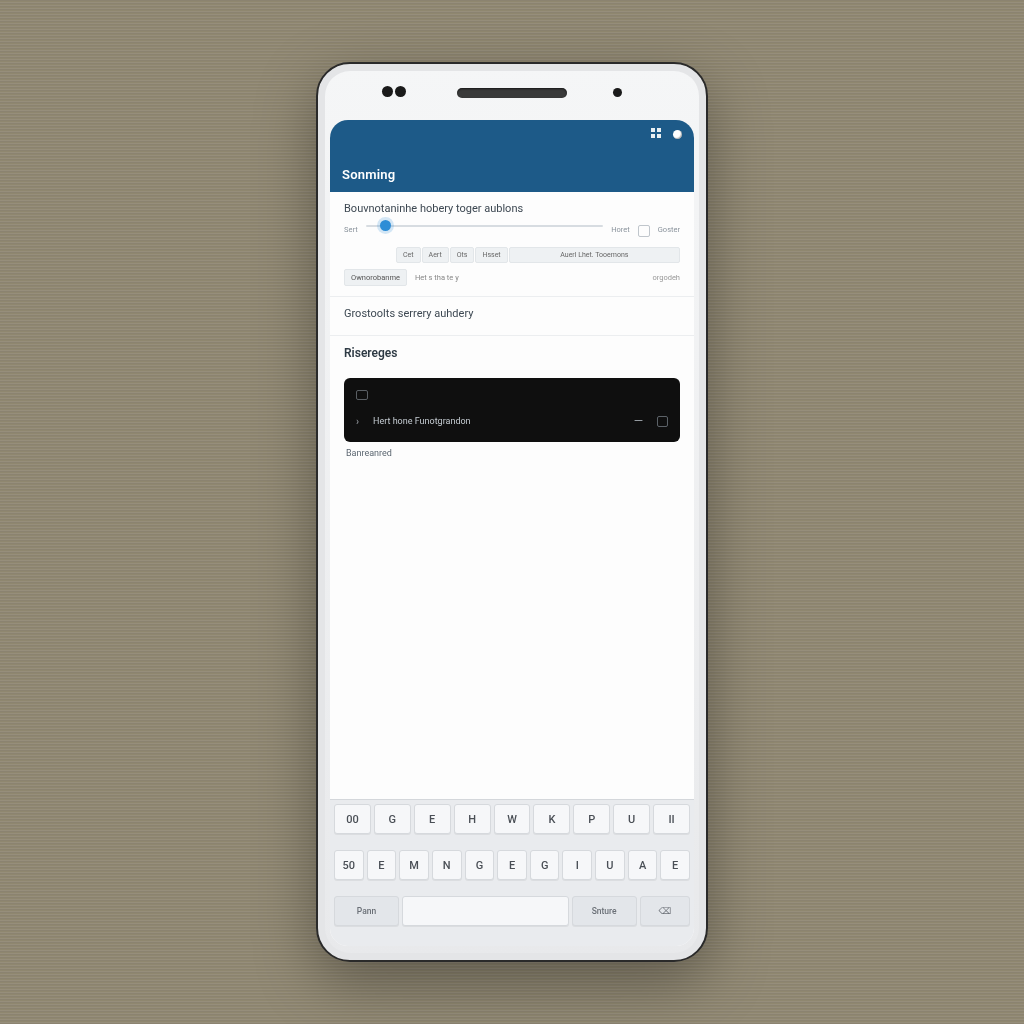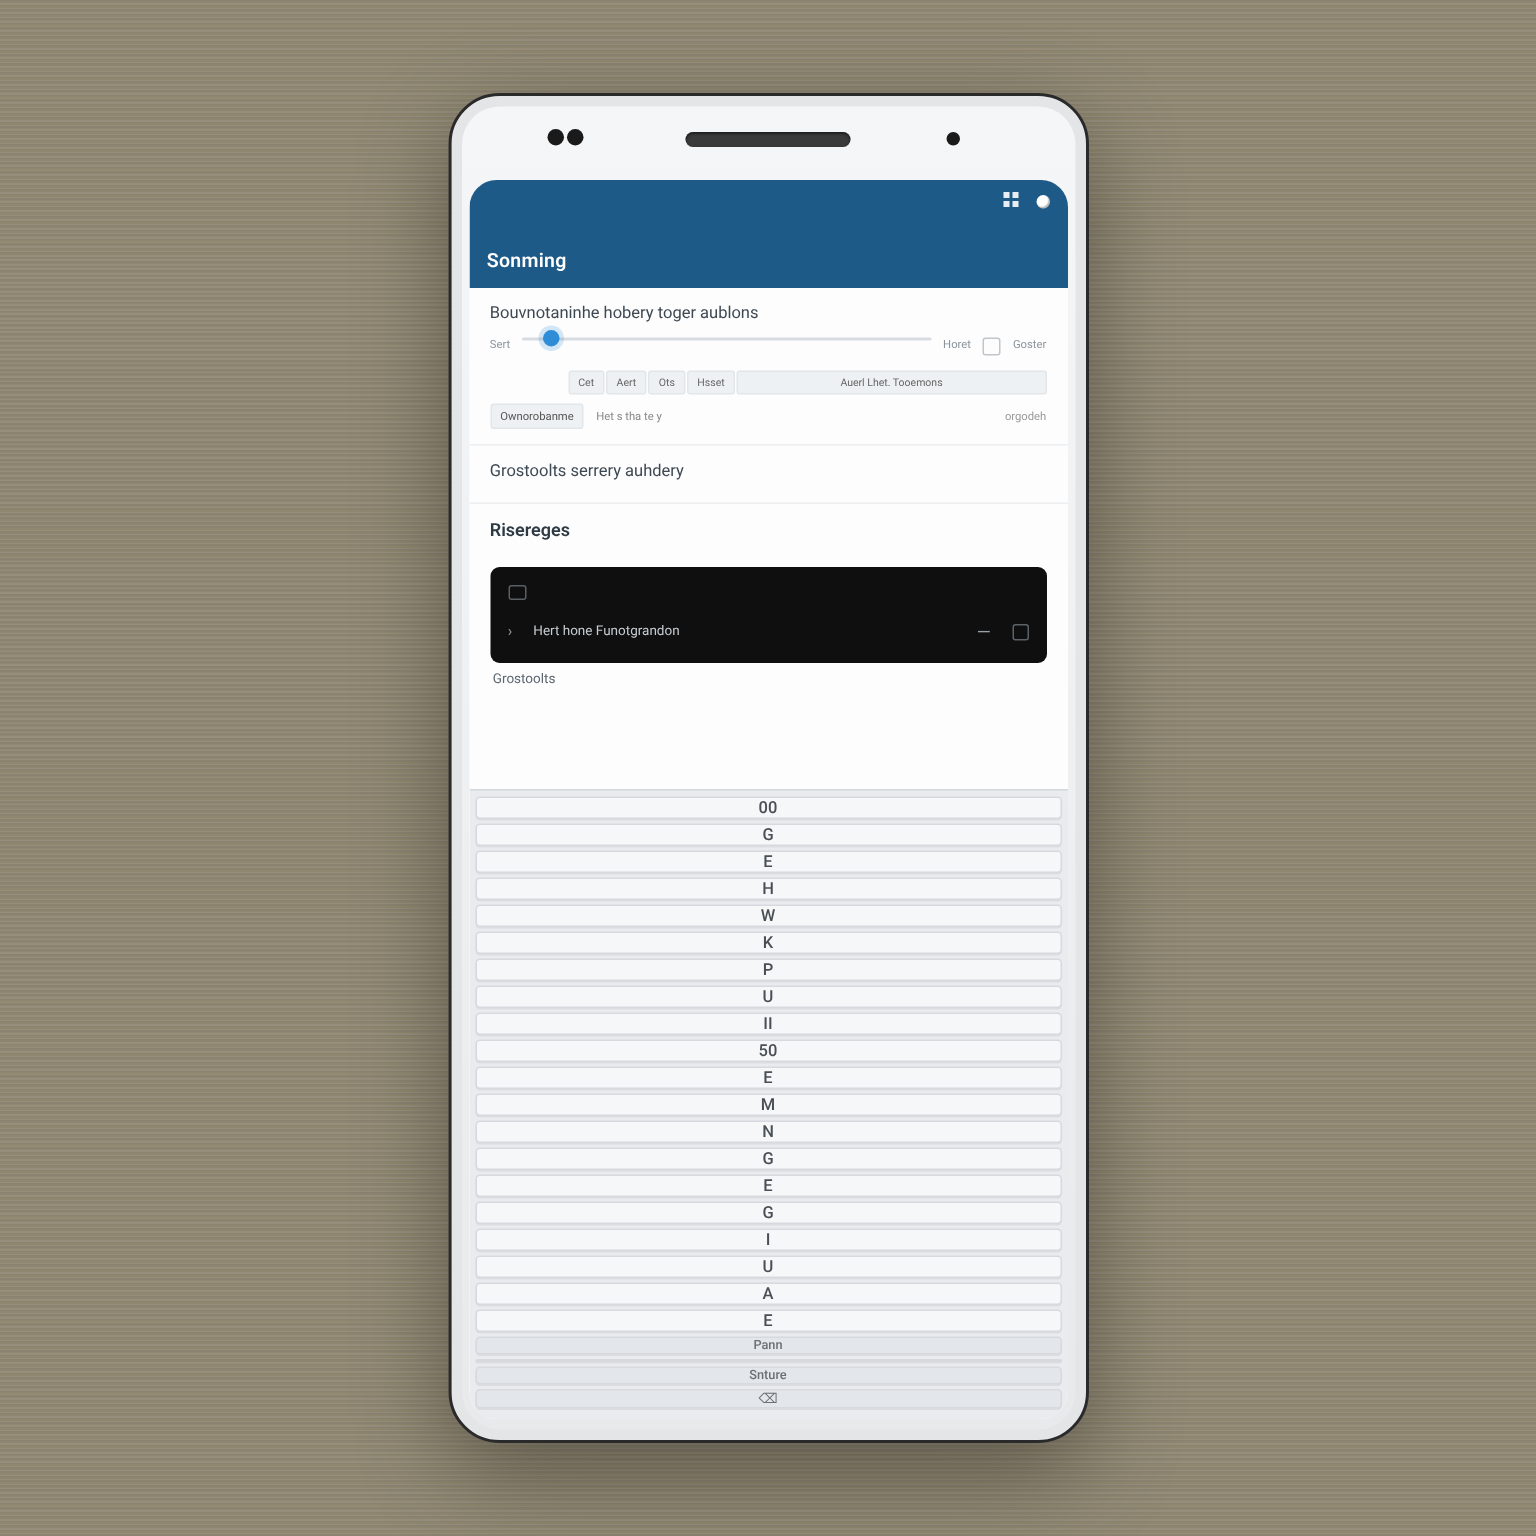--- a/index.html
+++ b/index.html
@@ -9,21 +9,21 @@
       0deg,
       #8b8370 0px, #8b8370 1px,
       #968e7b 1px, #968e7b 2px,
       #8f876f 2px, #8f876f 3px
     );
     display: flex;
     align-items: center;
     justify-content: center;
   }
   .phone {
-    width: 427px;
+    width: 392px;
     height: 900px;
     background: linear-gradient(180deg, #f5f6f7 0%, #e8e9eb 100%);
     border-radius: 34px;
     border: 2px solid #2a2a2a;
     box-shadow: 0 20px 60px rgba(0,0,0,0.35), inset 0 0 0 7px #e4e5e7;
     position: relative;
     overflow: hidden;
   }
   .phone-top {
     height: 58px;
@@ -128,21 +128,21 @@
   .chev { font-size: 10px; color: #9aa0a6; }
   .dark-text { font-size: 9px; color: #c5ccd2; flex: 1; }
   .dark-minus { color: #9aa0a6; font-size: 12px; }
   .dark-box { width: 11px; height: 11px; border: 1px solid #5c6268; border-radius: 2px; }
   .footer-note { font-size: 9px; color: #5b6670; padding: 0 16px 8px 16px; }
   .keyboard {
     background: #e9ebee;
     border-top: 1px solid #d4d7db;
     padding: 4px;
   }
-  .kb-row { display: flex; gap: 3px; margin-bottom: 3px; flex-direction: column; }
+  .kb-row { display: flex; gap: 3px; margin-bottom: 16px; }
   .key {
     flex: 1; height: 30px;
     background: #f6f7f9;
     border: 1px solid #d6d9dd;
     border-radius: 3px;
     display: flex; align-items: center; justify-content: center;
     font-size: 11px; color: #4a4f56; font-weight: 500;
     box-shadow: 0 1px 0 rgba(0,0,0,0.06);
   }
   .key.muted { background: #e3e6ea; color: #6b7077; font-size: 9px; }
@@ -220,21 +220,21 @@
           <div class="dark-ic"></div>
         </div>
         <div class="dark-row">
           <span class="chev">›</span>
           <span class="dark-text">Hert hone Funotgrandon</span>
           <span class="dark-minus">—</span>
           <div class="dark-box"></div>
         </div>
       </div>
 
-      <div class="footer-note">Grostoolts</div>
+      <div class="footer-note">Banreanred</div>
     </div>
 
     <div class="keyboard">
       <div class="kb-row">
         <div class="key">00</div>
         <div class="key">G</div>
         <div class="key">E</div>
         <div class="key">H</div>
         <div class="key">W</div>
         <div class="key">K</div>

